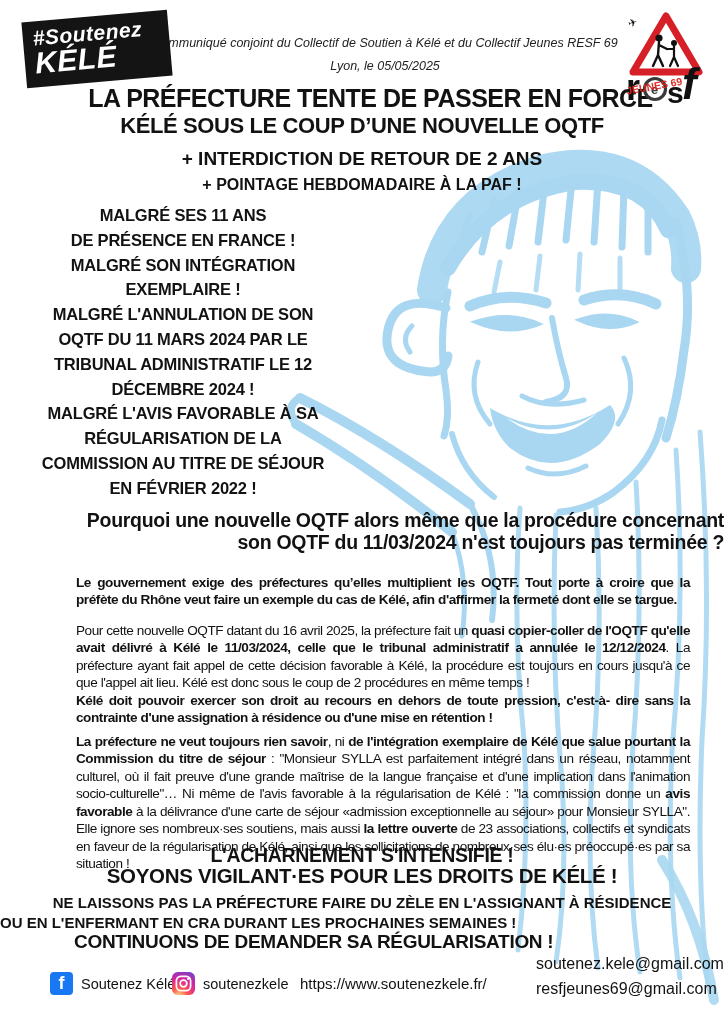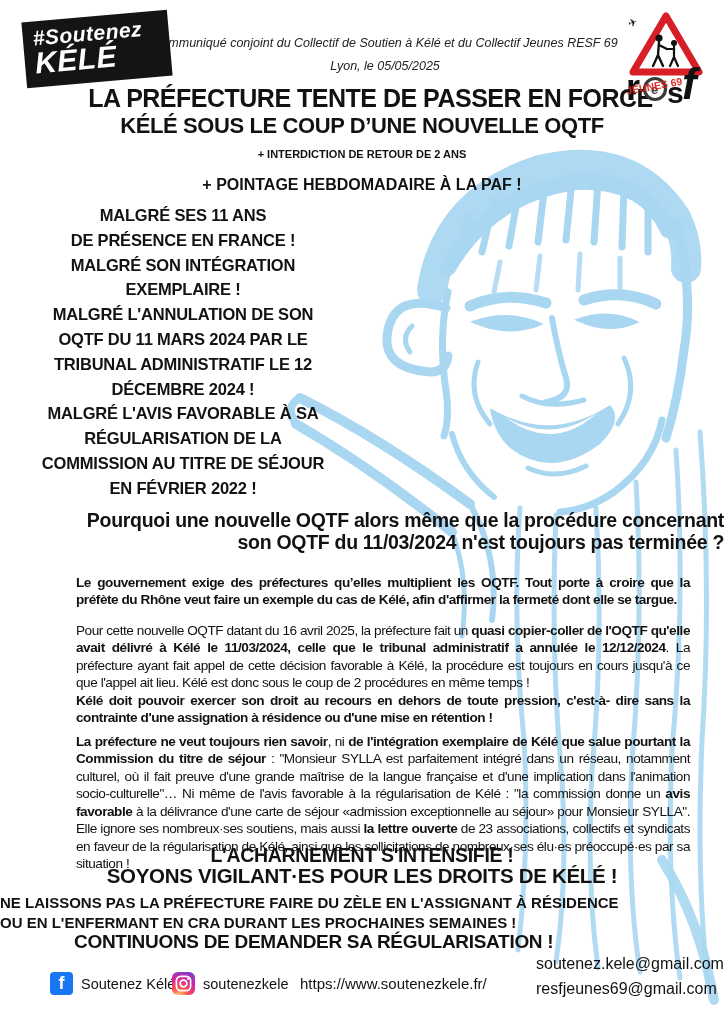--- a/index.html
+++ b/index.html
@@ -21,39 +21,39 @@
   .badge .l1{font-size:21px;}
   .badge .l2{font-size:30px;}
   .communique{
     position:absolute;left:150px;right:104px;top:32px;z-index:2;
     text-align:center;font-style:italic;font-size:12.5px;line-height:1.85;color:#222;
   }
   .resf-logo{position:absolute;right:16px;top:8px;width:84px;height:100px;z-index:3;}
   
   .h1{top:84px;text-align:center;font-weight:bold;font-size:25px;letter-spacing:-0.5px;padding-left:17px;}
   .h2{top:113px;text-align:center;font-weight:bold;font-size:22px;letter-spacing:-0.4px;}
-  .sub1{top:148px;text-align:center;font-weight:bold;font-size:11px;}
+  .sub1{top:148px;text-align:center;font-weight:bold;font-size:19px;}
   .sub2{top:176px;text-align:center;font-weight:bold;font-size:16px;}
   .malgre{
     position:absolute;left:26px;top:203px;width:314px;z-index:2;
     text-align:center;font-weight:bold;font-size:16.5px;line-height:24.8px;
     white-space:pre-line;letter-spacing:-0.2px;
   }
   .question{top:510px;text-align:right;font-weight:bold;font-size:19.5px;line-height:21.5px;white-space:pre-line;letter-spacing:-0.3px;}
   .para{
     position:absolute;left:34px;right:34px;z-index:2;
     font-size:13.6px;line-height:17.5px;text-align:justify;
     letter-spacing:-0.45px;white-space:pre-line;margin-left:42px;
   }
   .p1{top:560px;font-weight:bold;}
   .p2{top:608px;}
   .p3{top:719px;}
   .close1{top:844px;text-align:center;font-weight:bold;font-size:19.5px;letter-spacing:-0.3px;}
   .close2{top:864px;text-align:center;font-weight:bold;font-size:20.5px;letter-spacing:-0.3px;}
-  .close3{top:894px;font-weight:bold;font-size:15px;}
+  .close3{top:894px;text-align:center;font-weight:bold;font-size:15px;}
   .close4{top:914px;text-align:left;font-weight:bold;font-size:15px;}
   .close5{position:absolute;left:74px;top:931px;z-index:2;font-weight:bold;font-size:19px;letter-spacing:-0.3px;}
   
   .footer{position:absolute;left:0;right:0;top:948px;height:70px;z-index:2;font-size:14.5px;}
   .social{position:absolute;display:flex;align-items:center;gap:8px;top:24px;}
   .fb{left:50px;} .ig{left:172px;}
   .icon16{width:23px;height:23px;display:block;}
   .fb-box{width:23px;height:23px;border-radius:4px;background:#1877f2;color:#fff;
     font-weight:bold;font-size:18px;text-align:center;line-height:23px;}
   .url{position:absolute;left:300px;top:27px;width:170px;text-align:center;font-size:15px;}

